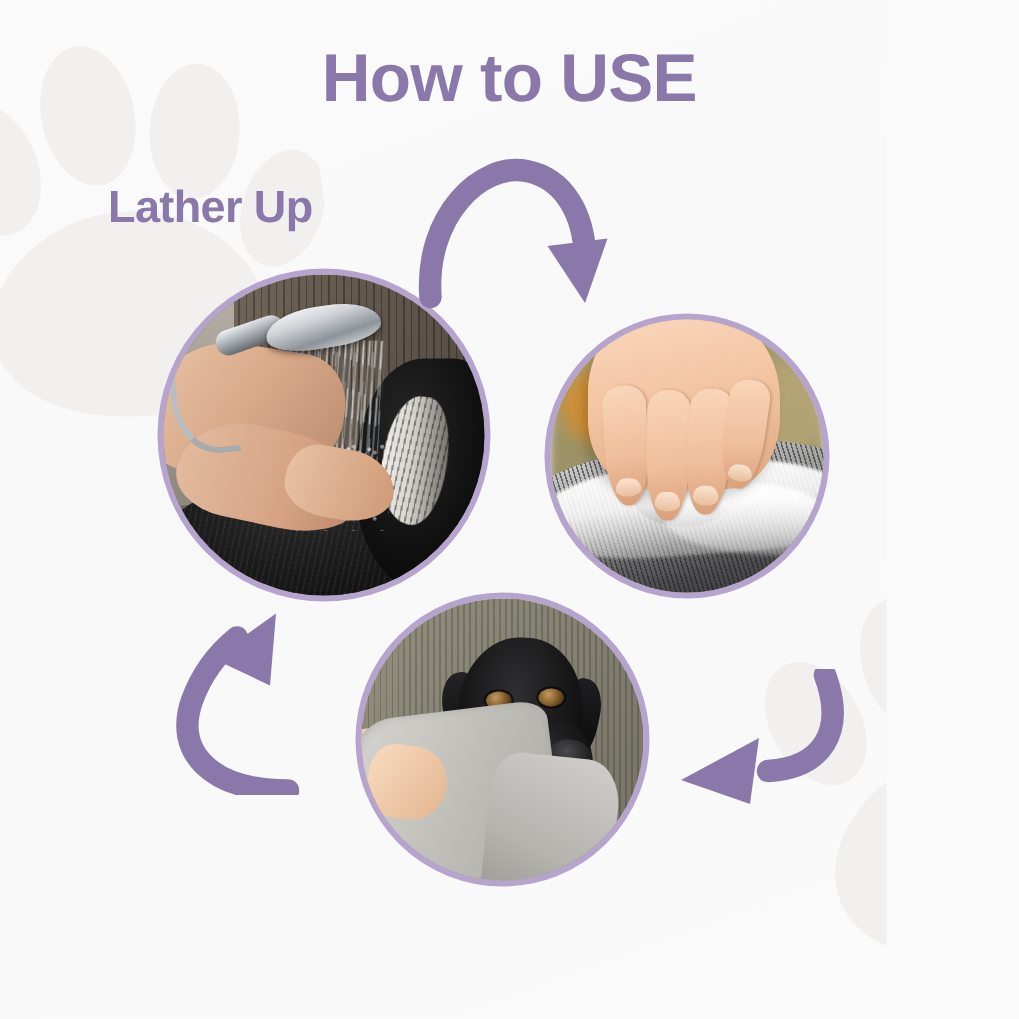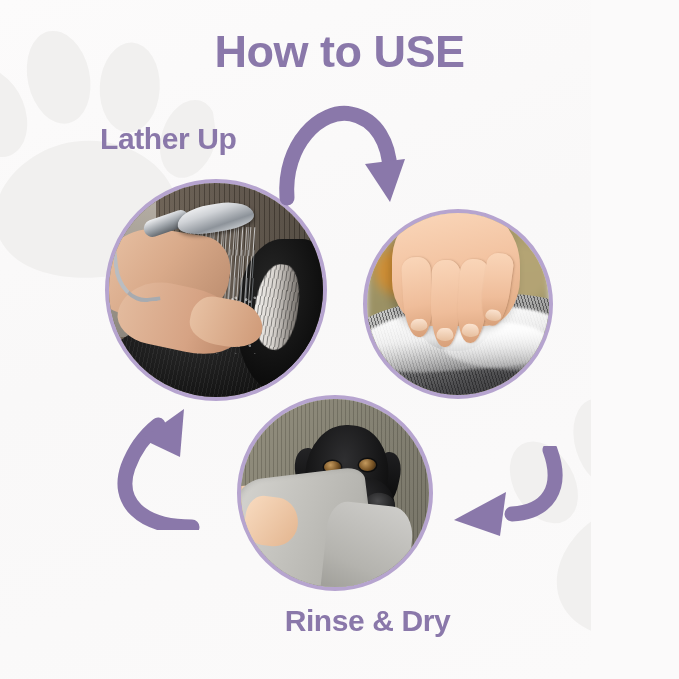--- a/index.html
+++ b/index.html
@@ -35,21 +35,20 @@
   
   .label {
     position:absolute;
     color:#8a78aa;
     font-weight:bold;
     font-size:30px;
     letter-spacing:-0.4px;
     line-height:1.12;
     font-family:"Liberation Sans", sans-serif;
     white-space:pre-line;
-    margin-left:28px;
   }
   .label-lather  { left:72px;  top:122px; }
   .label-massage { left:409px; top:121px; }
   .label-rinse   { left:0; top:604px; width:679px; text-align:center; }
 
   
   .photo {
     position:absolute;
     border-radius:50%;
     overflow:hidden;
@@ -345,21 +344,20 @@
         <path d="M112 114 C164 114 203 152 203 191 C203 230 168 250 129 250 C87 250 37 234 28 195 C19 156 62 114 112 114 Z"></path>
       </g>
     </svg>
   </div>
 
   <div class="title">How to USE</div>
 
   <div class="label label-lather">Lather Up</div>
 
 
-  <div class="label label-rinse">Rinse &amp; Dry</div>
 
   <div class="photo" id="photo-lather">
     <div class="scene">
       <div class="s1-bg"></div>
       <div class="s1-wallleft"></div>
       <div class="s1-dogbody"></div>
       <div class="s1-dogneck"></div>
       <div class="s1-ruff"></div>
       <div class="s1-water"></div>
       <div class="s1-spray"></div>

